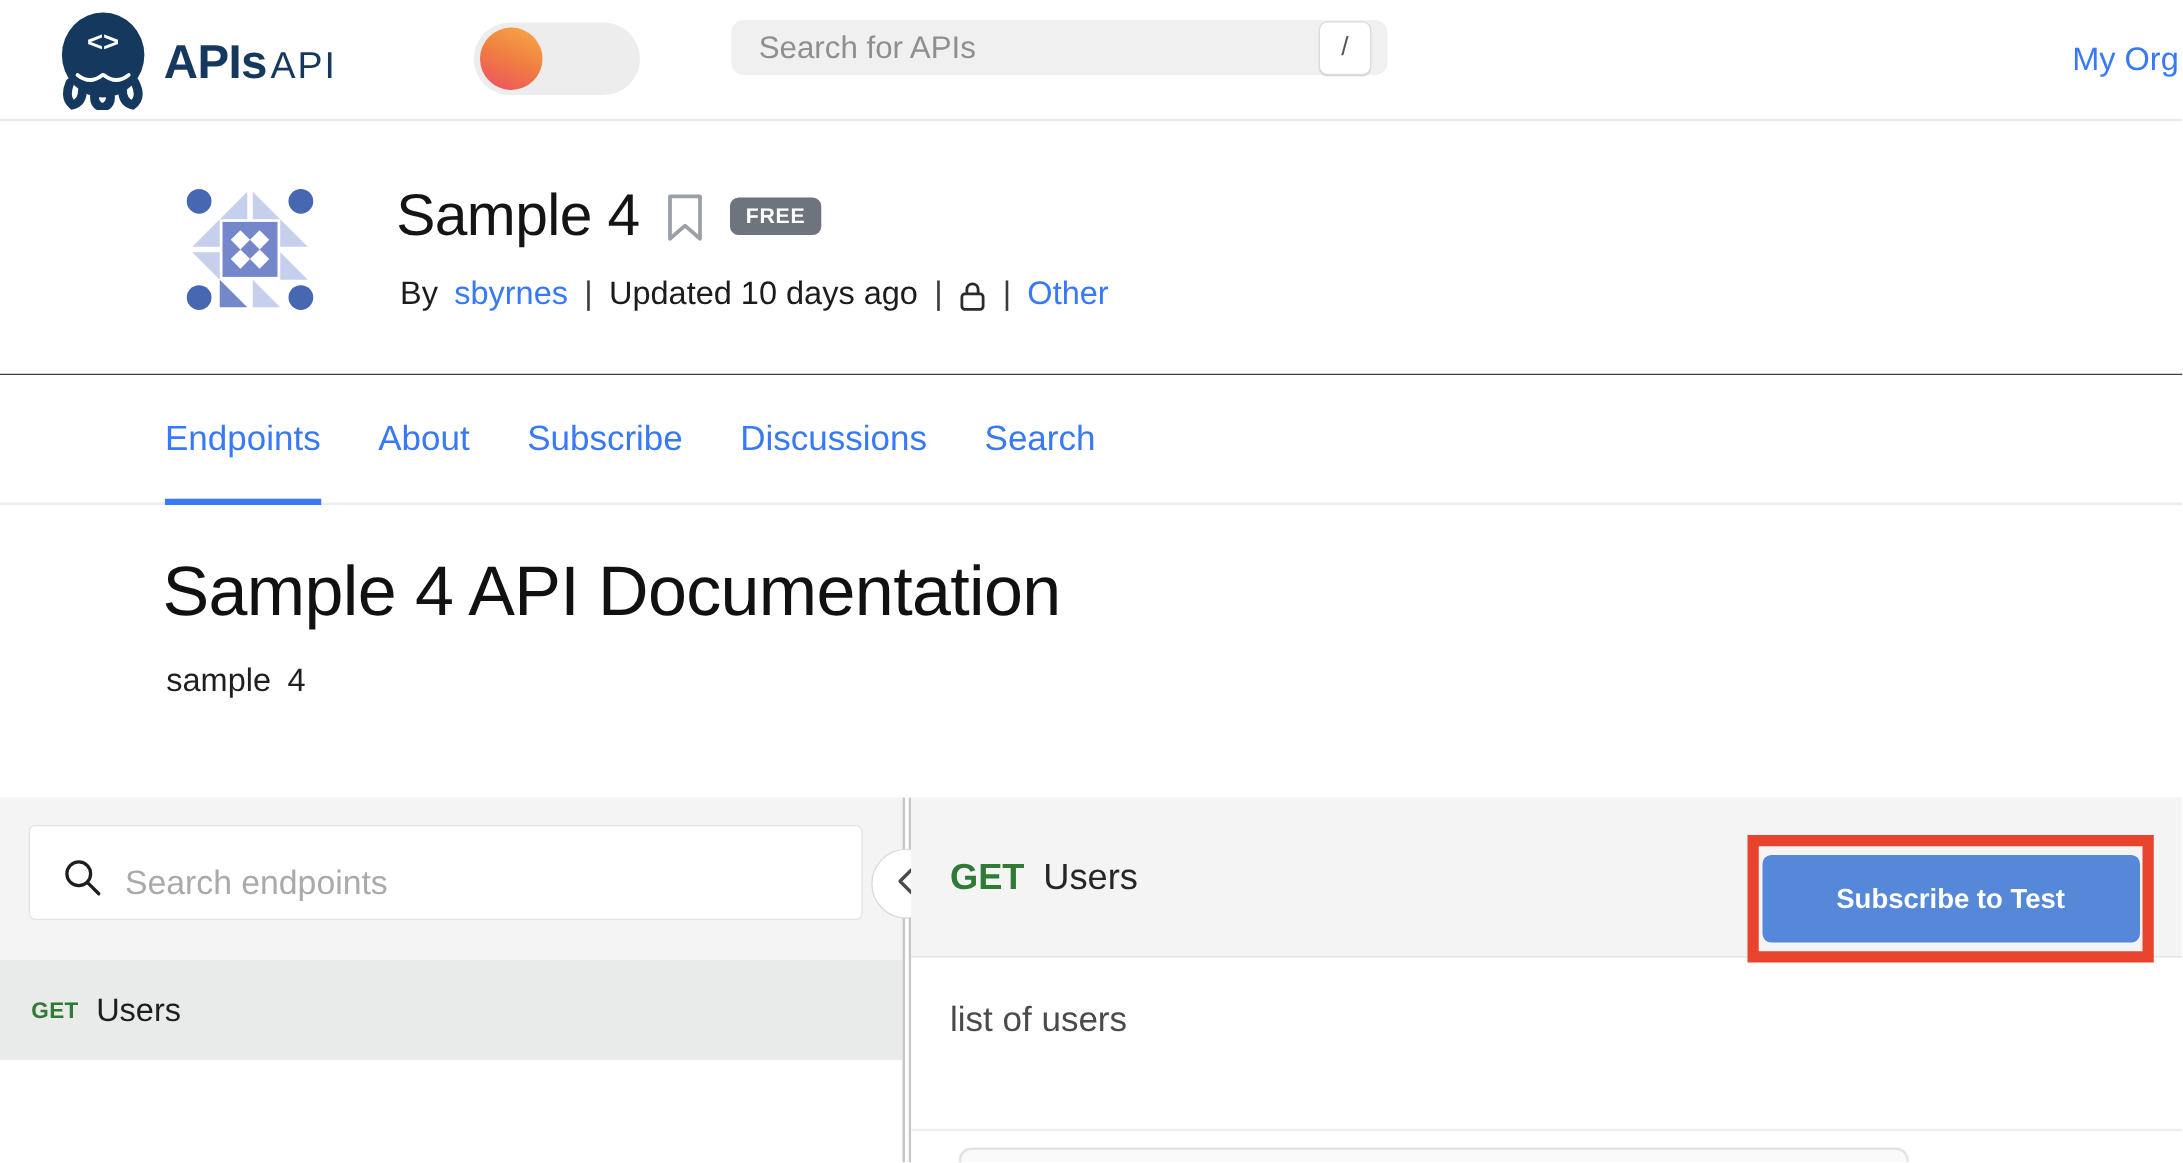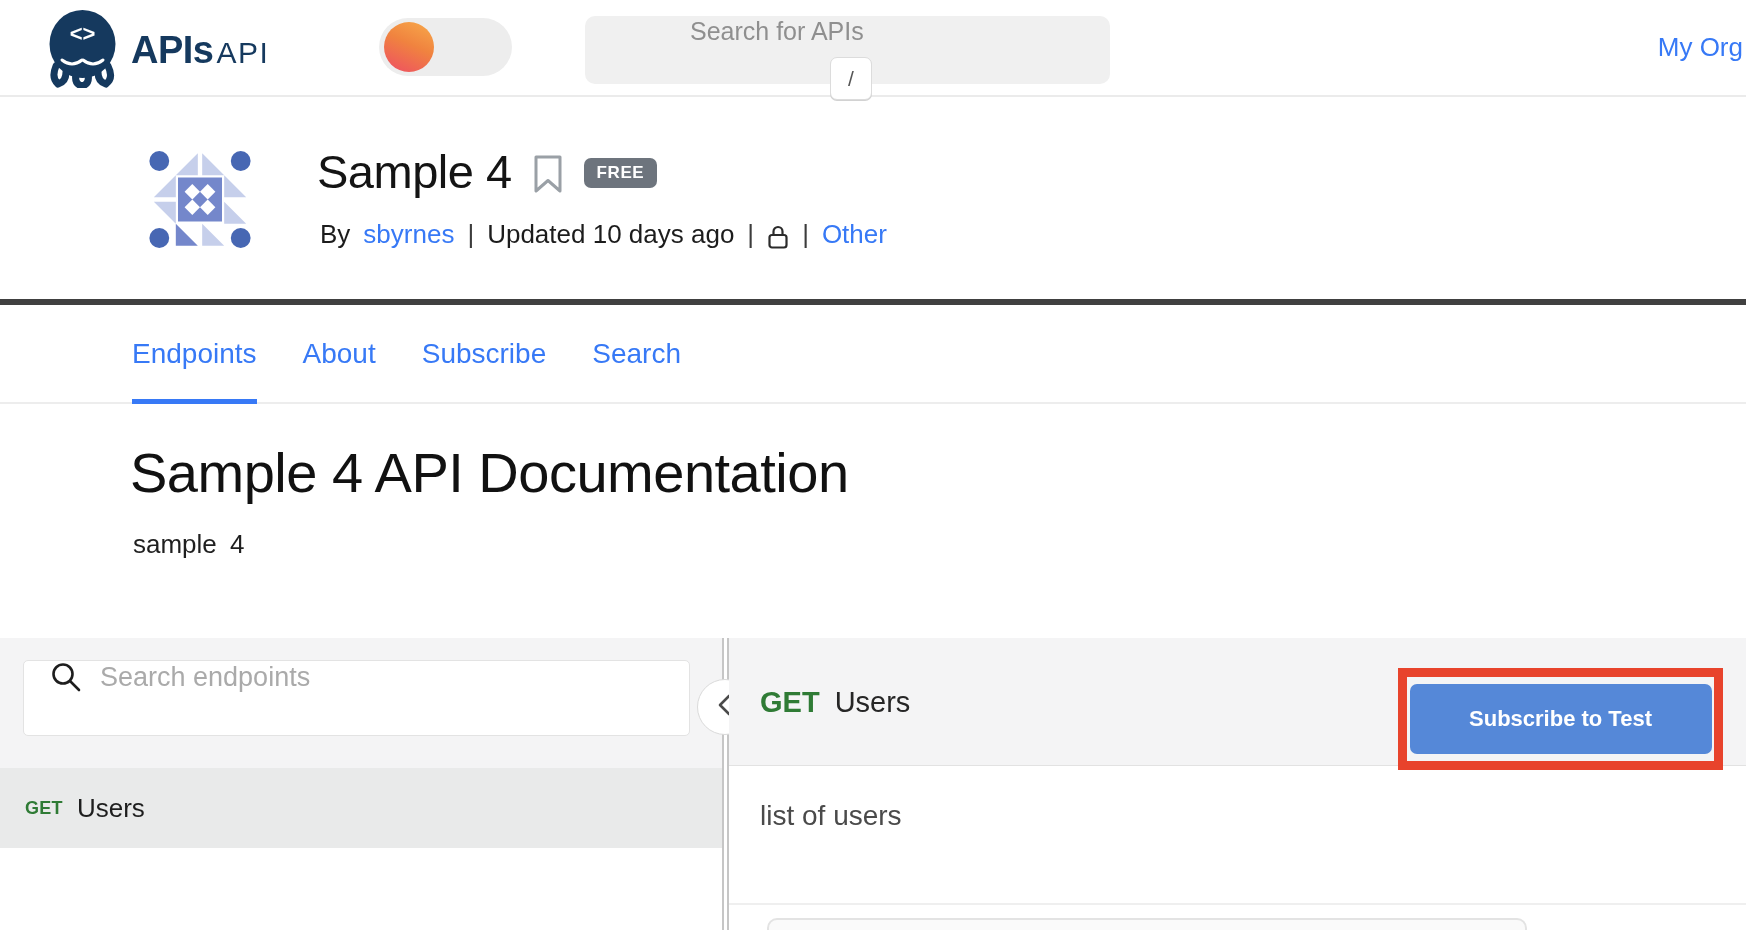--- a/index.html
+++ b/index.html
@@ -8,56 +8,56 @@
 
   
   .navbar{position:absolute;left:0;top:0;width:100%;height:97px;background:#fff;border-bottom:2px solid #ebebeb;box-sizing:border-box;}
   .brand{position:absolute;left:46px;top:8px;display:flex;align-items:center;gap:12px;cursor:pointer;}
   .brand-text{display:flex;align-items:baseline;color:#15395e;}
   .brand-rapid{font-size:38px;font-weight:700;letter-spacing:-0.5px;}
   .brand-api{font-size:30px;font-weight:400;letter-spacing:1.5px;margin-left:3px;}
   .toggle{position:absolute;left:379px;top:18px;width:133px;height:58px;border-radius:29px;background:#ededed;cursor:pointer;}
   .toggle-knob{position:absolute;left:5px;top:4px;width:50px;height:50px;border-radius:50%;
     background:linear-gradient(205deg,#f7a649 5%,#f0833f 45%,#ee4d64 100%);}
-  .nav-search{position:absolute;left:585px;top:16px;width:525px;height:68px;background:#f0f0f0;border-radius:10px;
-    display:flex;align-items:center;gap:10px;padding:0 13px 0 20px;box-sizing:border-box;flex-direction:column;}
+  .nav-search{position:absolute;left:585px;top:16px;width:525px;height:44px;background:#f0f0f0;border-radius:10px;
+    display:flex;align-items:center;gap:10px;padding:0 13px 0 20px;box-sizing:border-box;}
   .nav-search input{flex:1;min-width:0;border:none;background:transparent;outline:none;font-family:inherit;font-size:25px;color:#333;}
   .nav-search input::placeholder{color:#8f8f8f;}
   .slash-key{flex:none;width:40px;height:41px;background:#fff;border:1px solid #dcdcdc;border-radius:7px;
     box-shadow:0 1px 0 #d2d2d2;display:flex;align-items:center;justify-content:center;font-size:21px;color:#555;}
   .my-org{position:absolute;right:3px;top:0;height:95px;display:flex;align-items:center;font-size:26px;color:#3779f6;cursor:pointer;white-space:nowrap;}
 
   
   .api-icon{position:absolute;left:145px;top:143px;width:110px;height:113px;}
   .title-row{position:absolute;left:317px;top:144px;display:flex;align-items:center;gap:21px;}
   .api-title{font-size:47px;font-weight:500;color:#141414;letter-spacing:-0.5px;}
   .bookmark{display:flex;align-items:center;margin-top:4px;cursor:pointer;}
   .free-badge{background:#6d747d;color:#fff;font-weight:700;font-size:17px;letter-spacing:0.6px;
     padding:5px 13px;border-radius:7px;margin-top:2px;}
   .byline{position:absolute;left:320px;top:219px;display:flex;align-items:flex-end;gap:13px;font-size:26px;color:#1c1c1c;}
   .byline .sep{color:#3c3c3c;font-weight:300;}
   .link-blue{color:#3779f6;cursor:pointer;}
   .lock{display:flex;align-items:center;margin-top:2px;}
 
   
-  .tabbar{position:absolute;left:0;top:299px;width:100%;height:105px;border-top:6px solid #404040;border-bottom:2px solid #ededed;box-sizing:border-box;background:#fff;}
+  .tabbar{position:absolute;left:0;top:299px;width:100%;height:105px;border-top:1px solid #404040;border-bottom:2px solid #ededed;box-sizing:border-box;background:#fff;}
   .tabs{position:absolute;left:132px;top:0;height:100%;display:flex;gap:46px;}
   .tab{position:relative;height:100%;display:flex;align-items:center;font-size:28px;color:#3779f6;cursor:pointer;}
   .tab.active::after{content:"";position:absolute;left:0;right:0;bottom:-2px;height:5px;background:#3779f6;}
 
   
   .doc-title{position:absolute;left:130px;top:440px;font-size:56px;font-weight:500;color:#111;letter-spacing:-0.5px;}
   .doc-sub{position:absolute;left:133px;top:529px;font-size:26px;color:#1f1f1f;word-spacing:6px;}
 
   
   .bottom{position:absolute;left:0;top:638px;width:1746px;height:292px;}
   .left-panel{position:absolute;left:0;top:0;width:722px;height:292px;background:#fff;}
   .left-head{position:absolute;left:0;top:0;width:100%;height:130px;background:#f4f4f5;}
   .endpoint-search{position:absolute;left:23px;top:22px;width:667px;height:76px;background:#fff;border:1px solid #e3e3e3;border-radius:5px;
-    display:flex;align-items:flex-start;gap:16px;padding:0 18px 0 26px;box-sizing:border-box;}
+    display:flex;align-items:flex-end;gap:16px;padding:0 18px 12px 26px;box-sizing:border-box;}
   .endpoint-search input{flex:1;min-width:0;border:none;background:transparent;outline:none;font-family:inherit;font-size:27px;color:#333;}
   .endpoint-search input::placeholder{color:#aaa;}
   .endpoint-row{position:absolute;left:0;top:130px;width:100%;height:80px;background:#e9eaea;display:flex;align-items:center;gap:14px;
     padding-left:25px;box-sizing:border-box;cursor:pointer;}
   .method-small{font-size:18px;font-weight:700;color:#2f7b35;letter-spacing:0.3px;}
   .endpoint-name{font-size:26px;color:#1e1e1e;}
 
   .divider-v{position:absolute;left:722px;top:0;width:7px;height:292px;background:#fff;
     border-left:2px solid #c6c6c6;border-right:2px solid #c6c6c6;box-sizing:border-box;}
   .collapse-btn{position:absolute;left:697px;top:41px;width:56px;height:56px;border-radius:50%;background:#fff;
@@ -163,20 +163,21 @@
       <span class="sep">|</span>
       <a class="link-blue">Other</a>
     </div>
   </section>
 
   <nav class="tabbar">
     <div class="tabs">
       <div class="tab active">Endpoints</div>
       <div class="tab">About</div>
       <div class="tab">Subscribe</div>
+      <div class="tab">Discussions</div>
       <div class="tab">Search</div>
     </div>
   </nav>
 
   <h2 class="doc-title" style="margin:0">Sample 4 API Documentation</h2>
   <div class="doc-sub">sample 4</div>
 
   <section class="bottom">
 
     <div class="left-panel">

